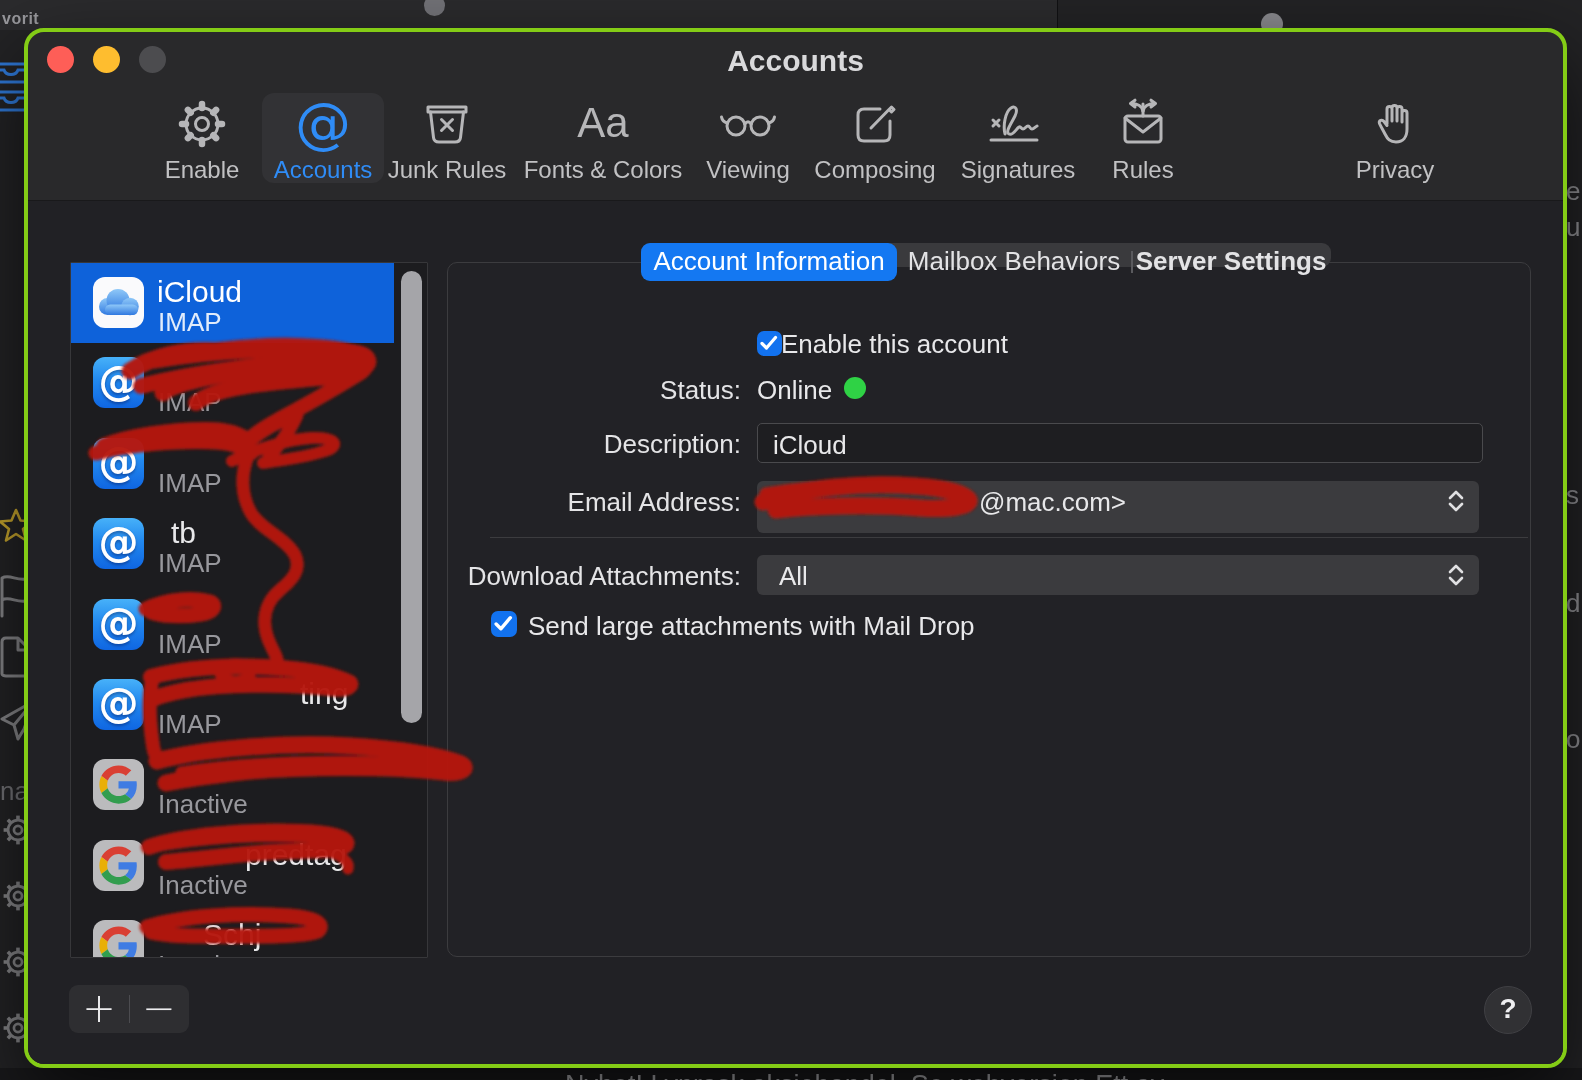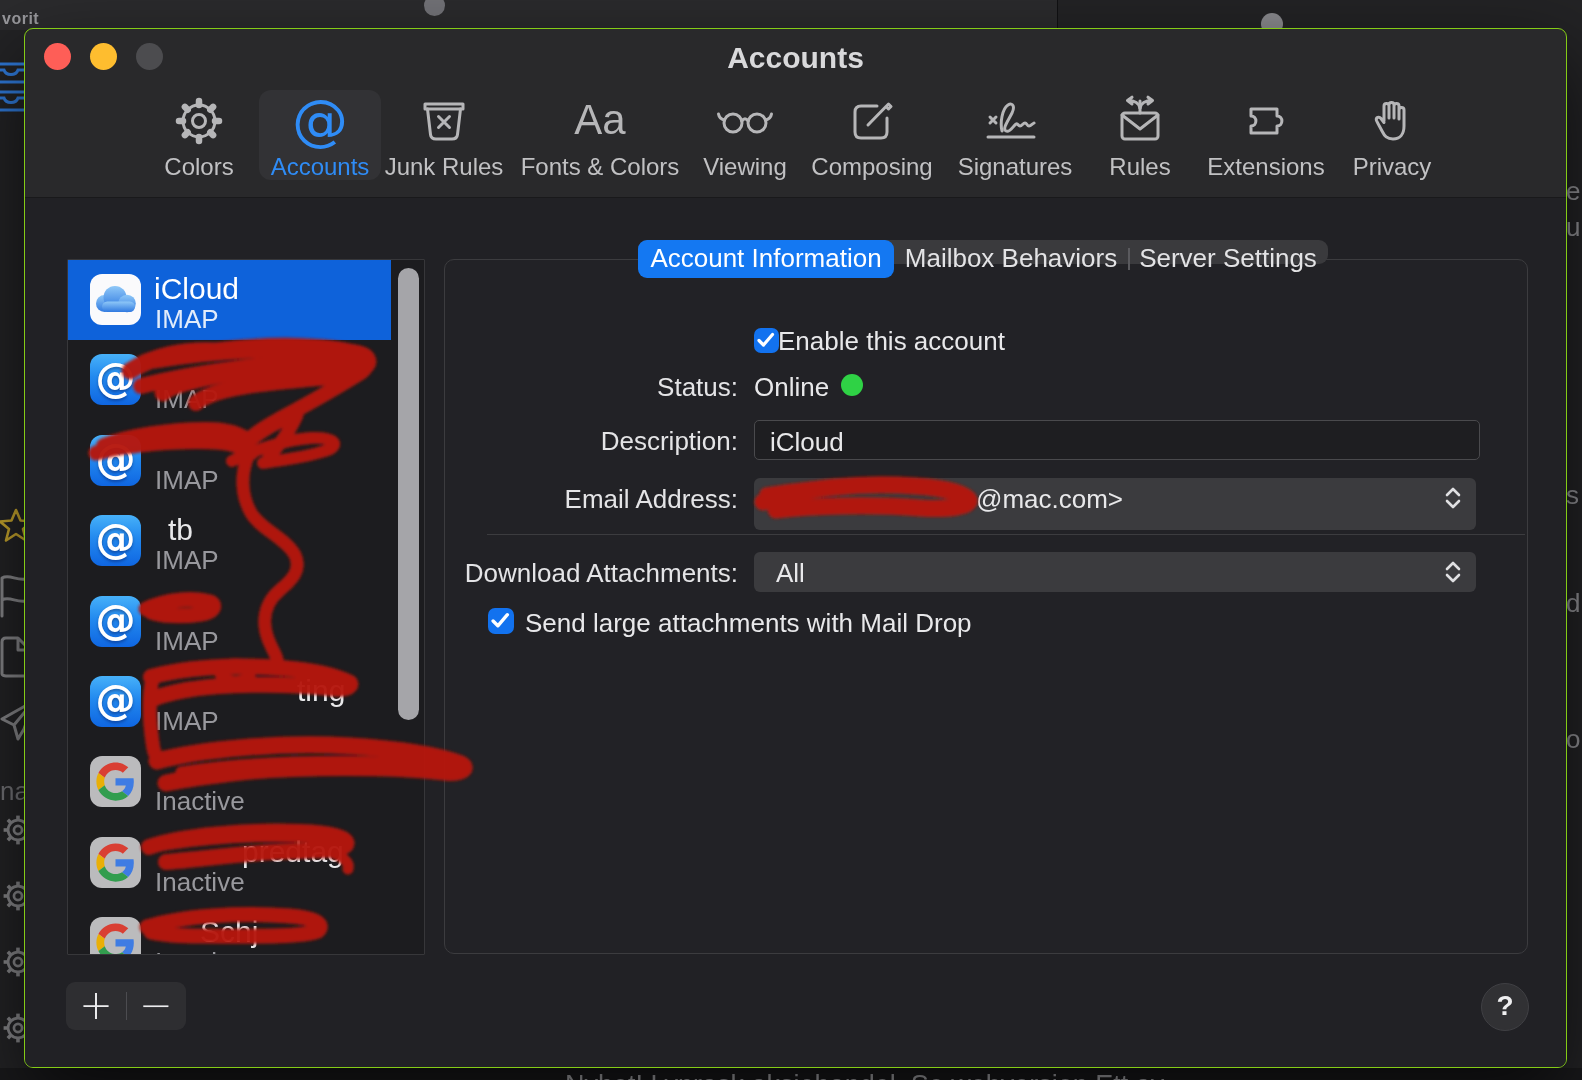--- a/index.html
+++ b/index.html
@@ -16,21 +16,21 @@
   .bg-left-icon { position:absolute; left:0; color:#87878a; }
   .bg-star { color:#c8a62d; }
   .bg-na { position:absolute; left:0; top:776px; font-size:26px; color:#737377; }
   .bg-right-frag { position:absolute; left:1566px; font-size:26px; color:#929296; }
   .bg-bottomstrip { position:absolute; left:0; top:1068px; width:1582px; height:12px; background:#19191b; overflow:hidden; }
   .bg-bottom-text { position:absolute; left:565px; top:2px; font-size:27px; color:#a9a9ad; white-space:nowrap; }
   .bg-inboxicon { position:absolute; left:0px; top:58px; }
 
   
   #win { position:absolute; left:24px; top:28px; width:1543px; height:1040px;
-         background:#29292b; border-radius:9px; border:1px solid #84cc16;
+         background:#29292b; border-radius:20px; border:4px solid #84cc16;
          box-shadow:0 30px 80px rgba(0,0,0,.65); overflow:hidden; }
   #win-content-bg { position:absolute; left:0; top:168px; right:0; bottom:0; background:#212125; border-top:1px solid #19191b; }
 
   .traffic { position:absolute; top:14px; width:27px; height:27px; border-radius:50%; }
   .tl-close { left:19px; background:#fe5e57; }
   .tl-min { left:65px; background:#febd2f; }
   .tl-zoom { left:111px; background:#4c4c4f; }
 
   #win-title { position:absolute; left:0; right:0; top:12px; height:32px; text-align:center;
                font-size:30px; font-weight:bold; color:#d9d9db; }
@@ -77,21 +77,21 @@
 
   
   #rightbox { position:absolute; left:419px; top:230px; width:1084px; height:695px;
               background:#222226; border:1px solid #3c3c3f; border-radius:10px; }
 
   #segctl { position:absolute; left:613px; top:211px; width:690px; height:24px;
             background:#3a3a3d; border-radius:9px; }
   .seg { position:absolute; top:0; height:38px; font-size:26px; color:#e3e3e5; text-align:center; line-height:37px; }
   #seg-0 { left:0; width:256px; background:#1478f2; border-radius:9px; color:#ffffff; }
   #seg-1 { left:256px; width:234px; }
-  #seg-2 { left:490px; width:200px; }
+  #seg-2 { left:490px; width:200px;font-weight:bold; }
   #seg-div { position:absolute; left:490px; top:8px; width:2px; height:22px; background:#5a5a5e; }
 
   .form-label { position:absolute; width:280px; text-align:right; font-size:26px; color:#e4e4e6; white-space:nowrap; }
   .form-value { position:absolute; font-size:26px; color:#e8e8ea; white-space:nowrap; }
   .checkbox { position:absolute; width:25px; height:25px; border-radius:7px; background:#1272ef; }
   .checkbox svg { position:absolute; left:3px; top:4px; }
   .field { position:absolute; background:#1e1e21; border:1px solid #4a4a4d; border-radius:5px; }
   .popup { position:absolute; background:#3b3b3e; border-radius:6px; }
   .popup-text { position:absolute; top:6px; font-size:26px; color:#e8e8ea; white-space:nowrap; }
   .chevrons { position:absolute; right:12px; top:7px; }
@@ -230,21 +230,21 @@
               <path d="M8 28 H12"></path>
               <path d="M44 28 H48"></path>
               <path d="M13.9 13.9 L16.7 16.7"></path>
               <path d="M39.3 39.3 L42.1 42.1"></path>
               <path d="M13.9 42.1 L16.7 39.3"></path>
               <path d="M39.3 16.7 L42.1 13.9"></path>
             </g>
           </g>
         </svg>
     </span>
-    <span class="tb-label">Colors</span>
+    <span class="tb-label">Enable</span>
   </div>
 
   <div class="tb-item active" style="left:215px">
     <span class="tb-icon tb-attext">@</span>
     <span class="tb-label">Accounts</span>
   </div>
 
   <div class="tb-item" style="left:339px">
     <span class="tb-icon">
       <svg width="56" height="56" viewBox="0 0 56 56">
@@ -311,30 +311,20 @@
             <path d="M10 22 L28 36 L46 22"></path>
             <path d="M28 20 V8"></path>
             <path d="M28 15 C27 10 23 7.5 15.5 7.5 M15.5 7.5 L20 4.2 M15.5 7.5 L20 11"></path>
             <path d="M28 15 C29 10 33 7.5 40.5 7.5 M40.5 7.5 L36 4.2 M40.5 7.5 L36 11"></path>
           </g>
         </svg>
     </span>
     <span class="tb-label">Rules</span>
   </div>
 
-  <div class="tb-item" style="left:1161px">
-    <span class="tb-icon">
-      <svg width="56" height="56" viewBox="0 0 56 56">
-          <g class="tbsvg" stroke-width="2.8">
-            <path d="M13 16 H39 V23 C45.5 23 45.5 33 39 33 V40 H13 V33 C19.5 33 19.5 23 13 23 Z"></path>
-          </g>
-        </svg>
-    </span>
-    <span class="tb-label">Extensions</span>
-  </div>
 
   <div class="tb-item" style="left:1287px">
     <span class="tb-icon">
       <svg width="56" height="56" viewBox="0 0 56 56">
           <g class="tbsvg" stroke-width="2.8">
             <path d="M20 28 V13 C20 9.5 25 9.5 25 13 V25 M25 12 C25 8.5 30 8.5 30 12 V25 M30 13 C30 9.5 35 9.5 35 13 V26 M35 17 C35 13.5 40 13.5 40 17 V33 C40 41 36 46 29 46 C23 46 20.5 43 18 38 C16 34 13.5 30 12.5 27.5 C11.5 24.5 15 23 17 25.5 L20 29.5"></path>
           </g>
         </svg>
     </span>
     <span class="tb-label">Privacy</span>

